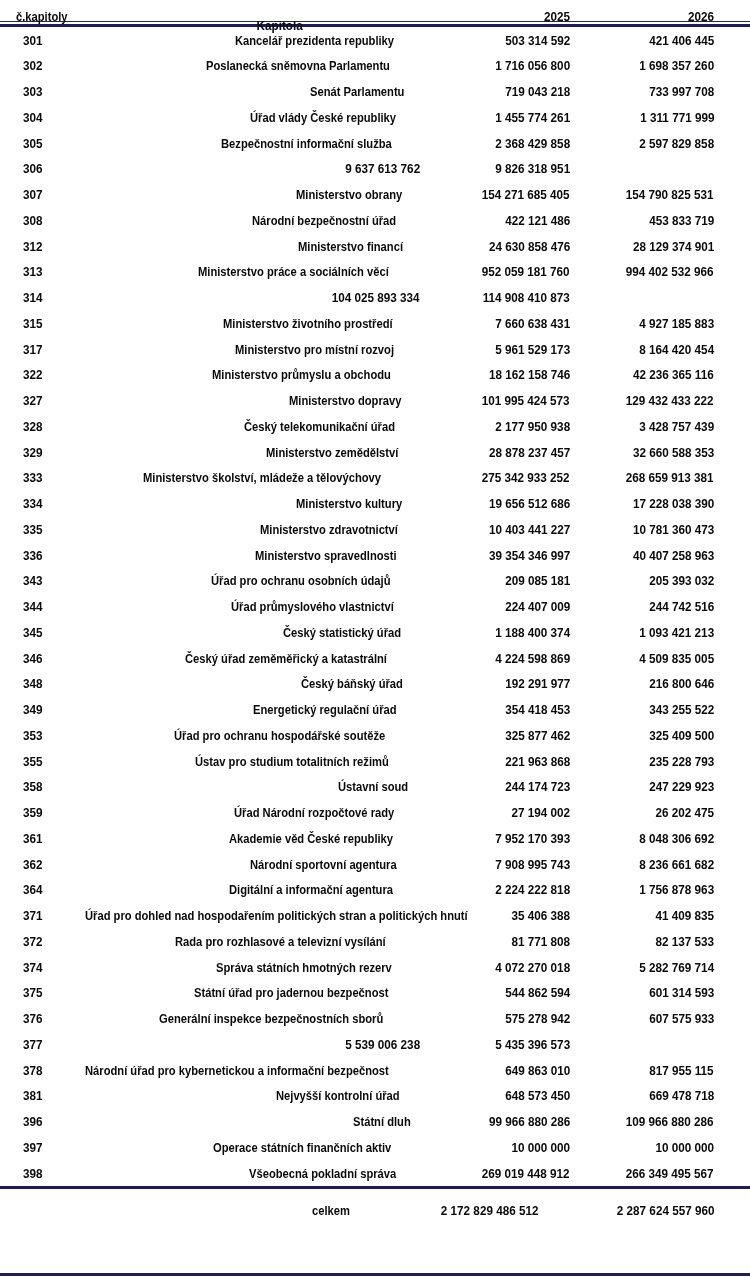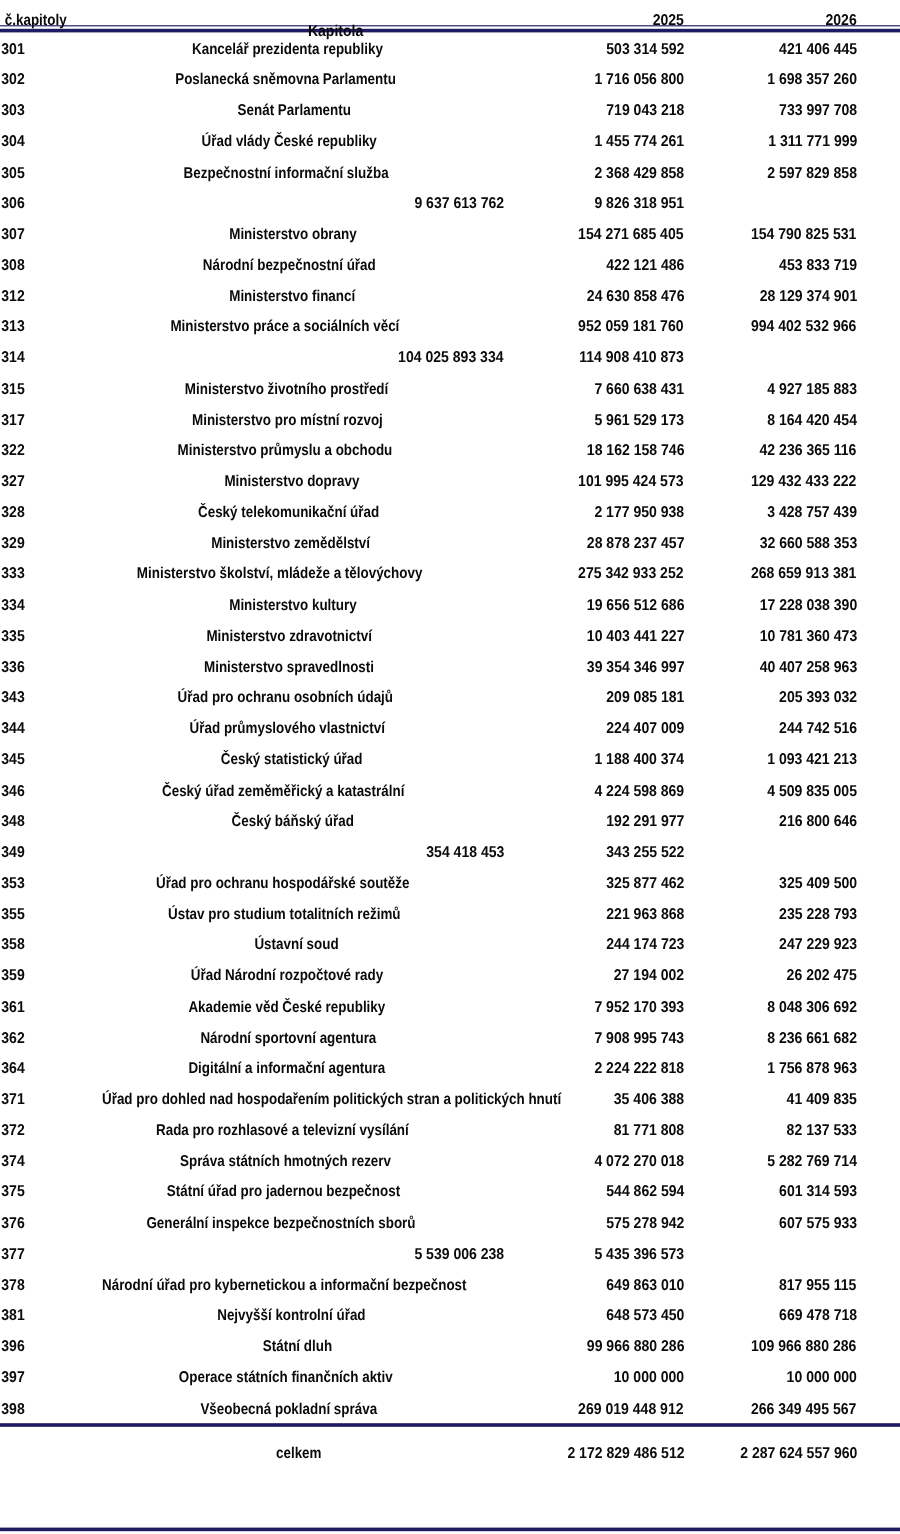--- a/index.html
+++ b/index.html
@@ -10,34 +10,34 @@
   }
   .row {
     display:grid;
     grid-template-columns:65px 1fr 150px 144px;
     padding-right:36px;
     align-items:center;
     height:25.75px;
     font-size:13px;
   }
   .thead { height:21px; }
-  .c1 { text-align:left; }
-  .c2 { padding-left:20px; text-align:center; min-width:0; }
+  .c1 { text-align:center; }
+  .c2 { padding-left:20px; text-align:right; min-width:0; }
   .c3, .c4 { text-align:right; }
-  .th-num { text-align:left; padding-left:4px; }
+  .th-num { text-align:left; padding-left:16px; }
   .th-kapitola { text-align:center; padding-left:75px;margin-top:18px; }
   .cond  { display:inline-block; transform:scaleX(0.86); transform-origin:0 50%; white-space:nowrap; }
   .condc { display:inline-block; transform:scaleX(0.9);  transform-origin:50% 50%; white-space:nowrap; }
   .condr { display:inline-block; transform:scaleX(0.9);  transform-origin:100% 50%; white-space:nowrap; }
   .header-rule { width:750px; }
   .rule-thin  { height:1.4px; background:#23216b; }
   .rule-gap   { height:2px; }
   .rule-thick { height:2.8px; background:#1e1b62; }
   .single-rule { width:750px; height:3px; background:#1e1b62; }
-  .total-row { height:26px; margin-top:9px; }
+  .total-row { height:26px; margin-top:9px;gap:32px; }
   .bottom-rule { position:absolute; left:0; bottom:2px; width:750px; height:3px; background:#1e1b62; }
 </style>
 </head>
 <body>
 
 <div class="page">
 
   <div class="row thead">
     <div class="c1 th-num"><span class="cond">č.kapitoly</span></div>
     <div class="c2 th-kapitola"><span class="condc">Kapitola</span></div>
@@ -229,20 +229,21 @@
 
   <div class="row">
     <div class="c1"><span class="condc">348</span></div>
     <div class="c2"><span class="cond">Český báňský úřad</span></div>
     <div class="c3"><span class="condr">192 291 977</span></div>
     <div class="c4"><span class="condr">216 800 646</span></div>
   </div>
 
   <div class="row">
     <div class="c1"><span class="condc">349</span></div>
+    <div class="c2"><span class="cond">Energetický regulační úřad</span></div>
     <div class="c3"><span class="condr">354 418 453</span></div>
     <div class="c4"><span class="condr">343 255 522</span></div>
   </div>
 
   <div class="row">
     <div class="c1"><span class="condc">353</span></div>
     <div class="c2"><span class="cond">Úřad pro ochranu hospodářské soutěže</span></div>
     <div class="c3"><span class="condr">325 877 462</span></div>
     <div class="c4"><span class="condr">325 409 500</span></div>
   </div>

